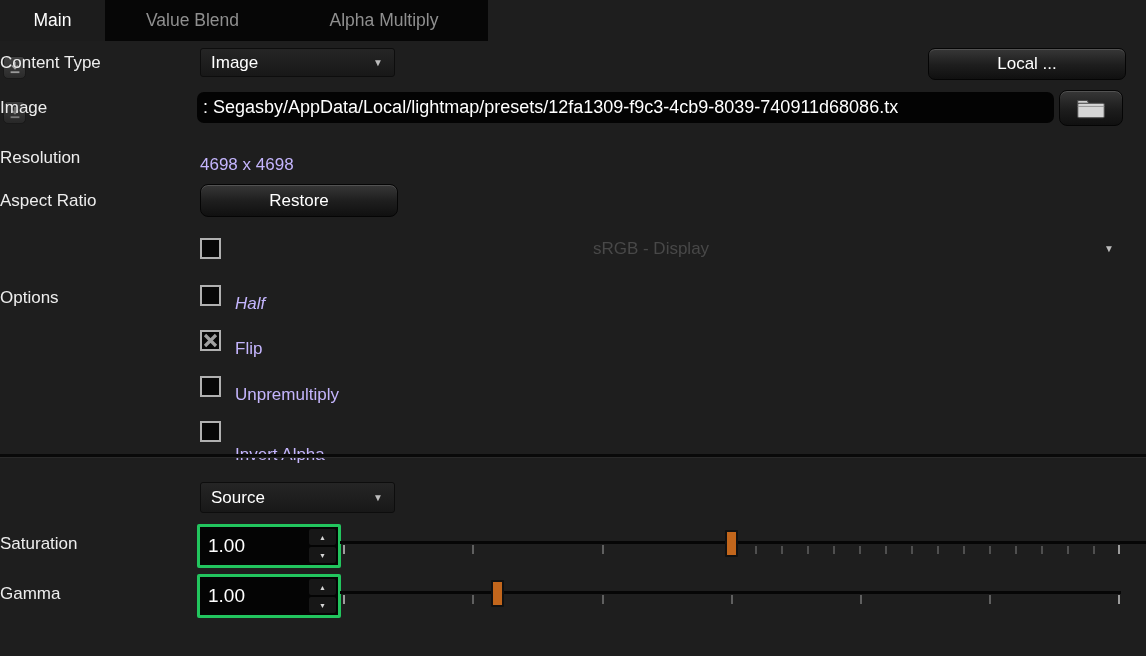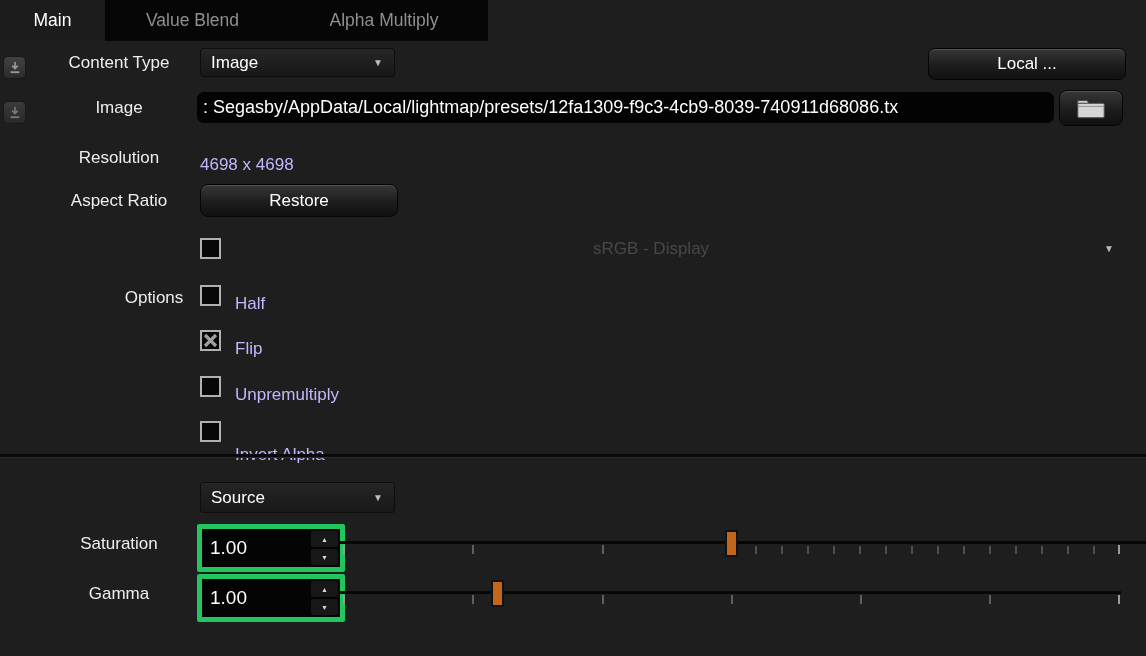--- a/index.html
+++ b/index.html
@@ -6,22 +6,22 @@
   #app{position:relative;width:1146px;height:656px;background:#1e1e1e;overflow:hidden;
        font-family:"Liberation Sans",sans-serif;-webkit-font-smoothing:antialiased;}
 
   
   .tabstrip{position:absolute;left:0;top:0;width:488px;height:41px;background:#060606;}
   .tab{position:absolute;top:0;height:41px;display:flex;align-items:center;justify-content:center;
        font-size:17.5px;color:#8f8f8f;cursor:default;}
   .tab.active{background:#1c1c1c;color:#ffffff;}
 
   
-  .row-label{position:absolute;left:0;width:178px;text-align:center;color:#ededed;font-size:17px;
-             white-space:nowrap;line-height:21px;margin-left:30px;}
+  .row-label{position:absolute;left:0;width:178px;text-align:left;color:#ededed;font-size:17px;
+             white-space:nowrap;line-height:21px;}
   .value-text{position:absolute;color:#c4b5fd;font-size:17px;white-space:nowrap;margin-top:8px;}
 
   .btn{position:absolute;display:flex;align-items:center;justify-content:center;
        background:linear-gradient(180deg,#373737,#1e1e1e 52%,#101010);
        border:1px solid #050505;border-radius:7px;color:#fff;font-size:17px;
        box-shadow:inset 0 1px 0 rgba(255,255,255,.14);cursor:default;}
 
   .mini-btn{position:absolute;width:21px;height:21px;border-radius:5px;
        background:linear-gradient(180deg,#424242,#2b2b2b);border:1px solid #191919;
        display:flex;align-items:center;justify-content:center;}
@@ -42,21 +42,21 @@
   .checkbox.checked svg{display:block;}
 
   .combo-disabled{position:absolute;color:#484848;font-size:17px;display:flex;
        align-items:center;justify-content:center;}
   .combo-disabled .dd-arrow{color:#bcbcbc;}
 
   .separator{position:absolute;left:0;width:1146px;height:3px;background:#090909;
        border-bottom:1px solid #2a2a2a;}
 
   .spinbox{position:absolute;width:138px;height:38px;background:#040404;
-       border:5px solid #22c55e;border-radius:2px;box-sizing:content-box;}
+       border:3px solid #22c55e;border-radius:2px;box-sizing:content-box;}
   .spin-value{position:absolute;left:8px;top:0;line-height:38px;font-size:19px;color:#fff;}
   .spin-btns{position:absolute;right:2px;top:2px;width:27px;height:34px;display:flex;
        flex-direction:column;gap:2px;}
   .spin-btn{flex:1;background:#171717;border-radius:2px;display:flex;align-items:center;
        justify-content:center;color:#d6d6d6;font-size:7px;line-height:7px;}
 
   .slider{position:absolute;height:40px;}
   .sl-track{position:absolute;left:0;top:17px;height:3px;background:#060606;}
   .sl-tick{position:absolute;top:21px;width:2px;height:9px;background:#5f5f5f;}
   .sl-tick.minor{background:#4f4f4f;height:8px;top:22px;}
@@ -122,26 +122,26 @@
   </div>
 
   <div class="checkbox" style="left:200px;top:238px;">
     
   </div>
   <div class="combo-disabled" style="left:186px;top:238px;width:930px;height:22px;">
     <span>sRGB - Display</span>
     <span class="dd-arrow" style="right:2px;">▼</span>
   </div>
 
-  <div class="row-label" style="top:287px;padding-left:35px;">Options</div>
+  <div class="row-label" style="top:287px;">Options</div>
 
   <div class="checkbox" style="left:200px;top:285px;">
     
   </div>
-  <div class="value-text" style="left:235px;top:285px;line-height:21px;">Half</div>
+  <div class="value-text" style="left:235px;top:285px;line-height:21px;font-style:italic;">Half</div>
 
   <div class="checkbox checked" style="left:200px;top:330px;">
     <svg viewBox="0 0 17 17">
         <path d="M3 3l11 11M14 3 3 14" stroke="#9f9f9f" stroke-width="3.2"></path>
       </svg>
   </div>
   <div class="value-text" style="left:235px;top:330px;line-height:21px;">Flip</div>
 
   <div class="checkbox" style="left:200px;top:376px;">
     

